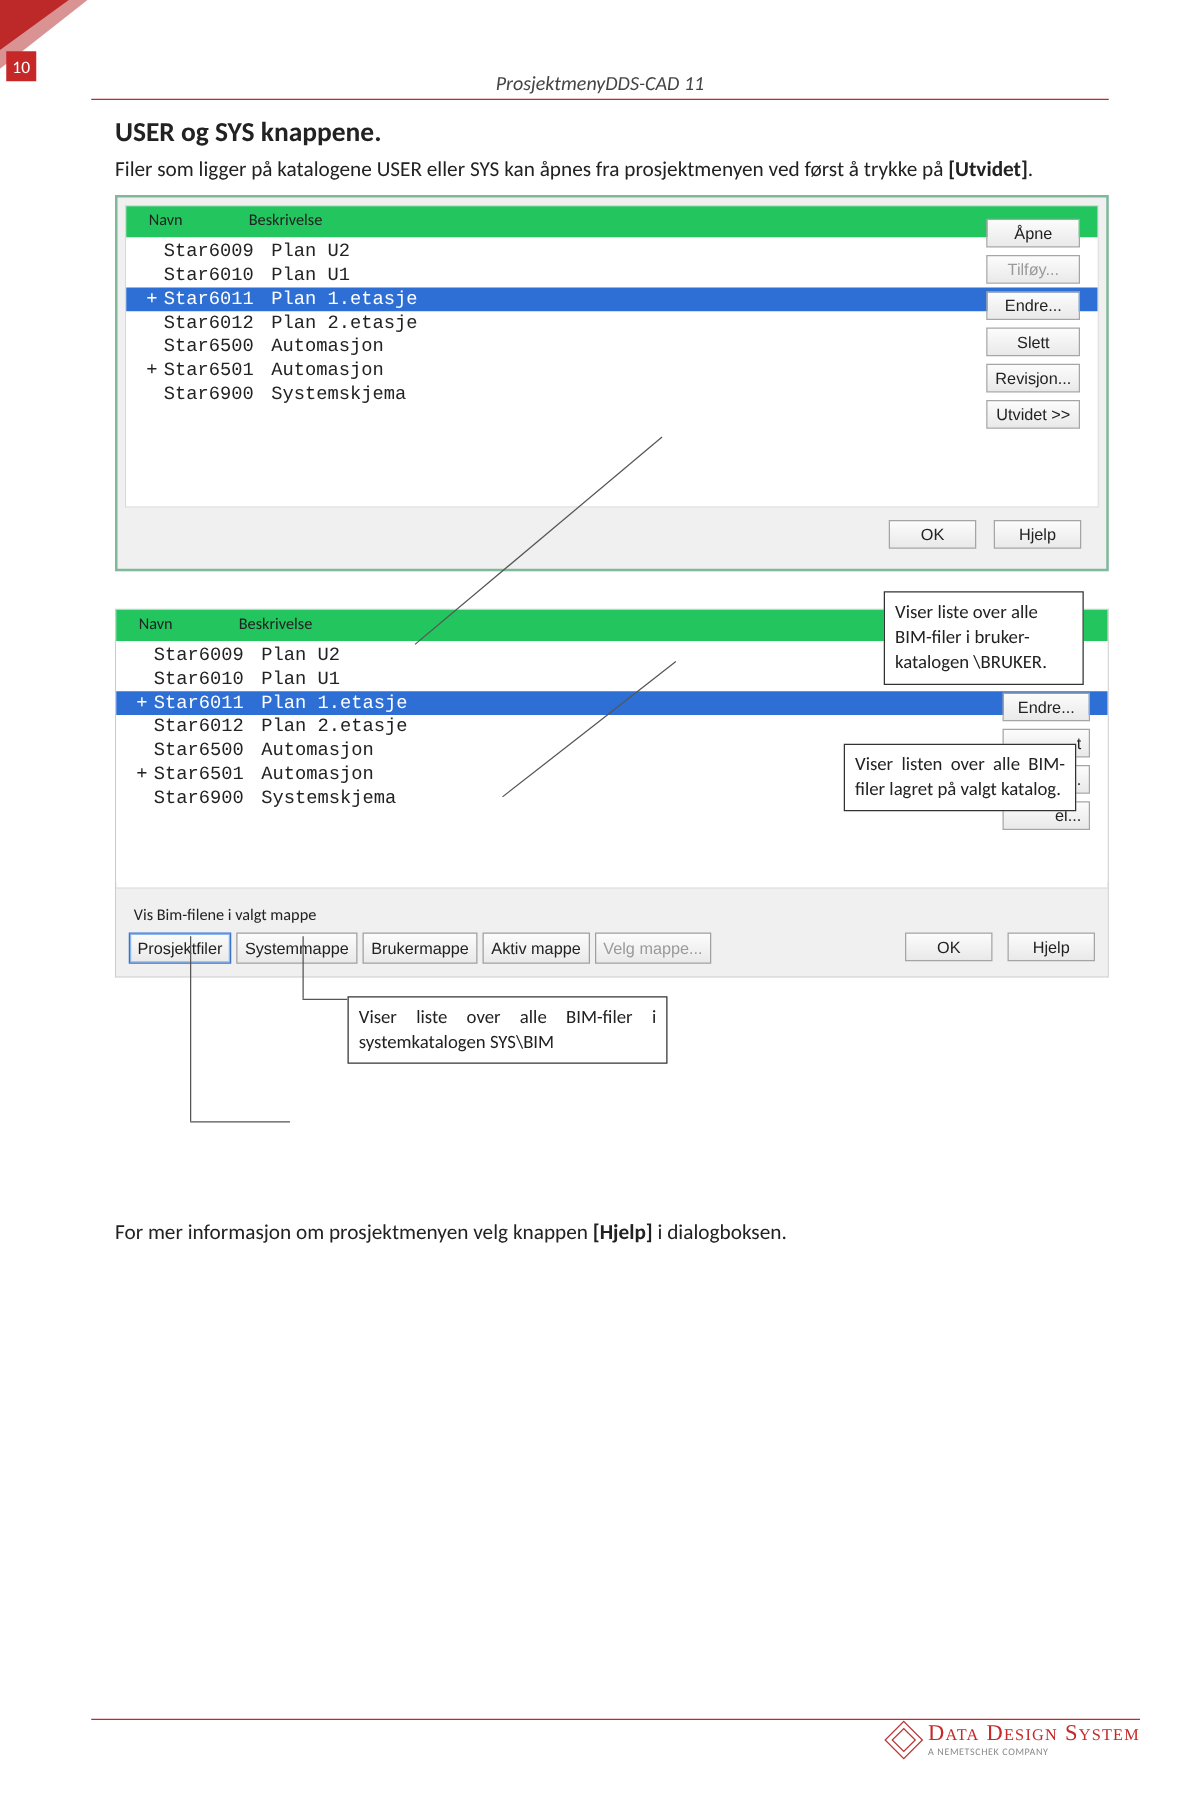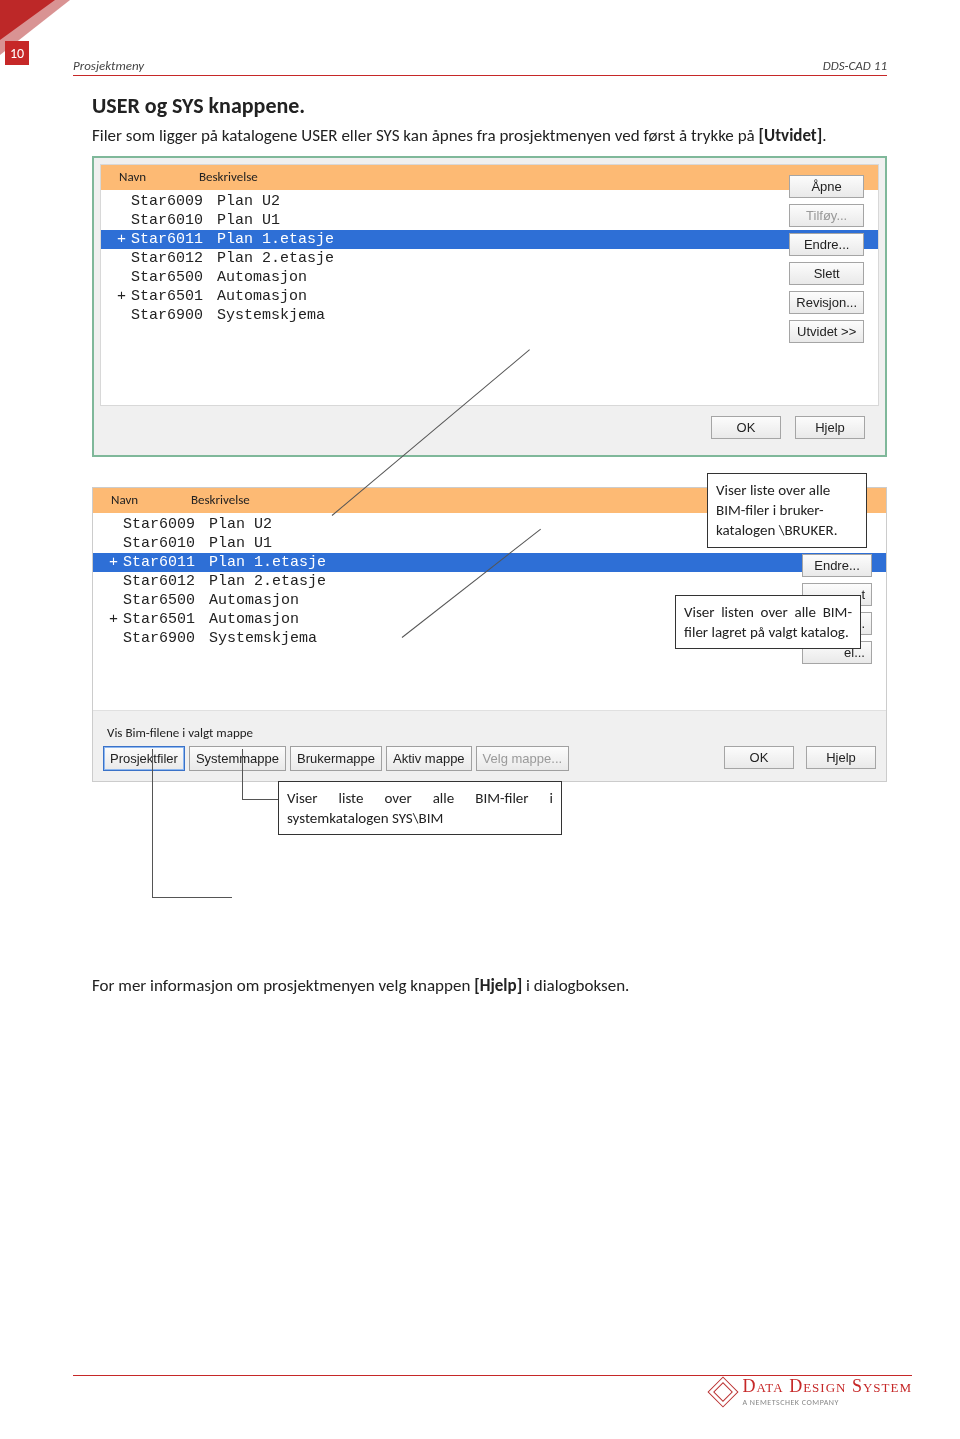--- a/index.html
+++ b/index.html
@@ -1,27 +1,27 @@
 <!DOCTYPE html>
 <html><head>
 <meta charset="utf-8">
 <style>
 *{box-sizing:border-box;margin:0;padding:0}
 body{width:960px;height:1439px;font-family:Calibri,-apple-system,Segoe UI,sans-serif;color:#222;background:#fff;position:relative}
 .page-corner{position:absolute;top:0;left:0;width:0;height:0;border-left:55px solid #c62828;border-bottom:40px solid transparent;z-index:2}
 .page-corner::after{content:"";position:absolute;top:0;left:-55px;width:0;height:0;border-left:70px solid rgba(180,40,40,0.5);border-bottom:55px solid transparent}
 .page-num{position:absolute;top:41px;left:5px;width:24px;height:24px;background:#c62828;color:#fff;font-size:14px;display:flex;align-items:center;justify-content:center;z-index:3}
-.runhead{position:absolute;top:58px;left:73px;right:73px;display:flex;justify-content:space-between;font-style:italic;font-size:13px;color:#444;border-bottom:1px solid #c62828;padding-bottom:2px}
+.runhead{position:absolute;top:58px;left:73px;right:73px;display:flex;justify-content:center;font-style:italic;font-size:16px;color:#444;border-bottom:1px solid #c62828;padding-bottom:2px}
 .content{position:absolute;top:92px;left:92px;right:73px}
 h2{font-size:22px;font-weight:700;margin-bottom:6px}
 .intro{font-size:17px;line-height:1.35}
 .intro b{font-weight:700}
 .shot{border:2px solid #7fb89a;background:#f0f0f0;margin-top:8px;position:relative;padding:6px}
 .shot.s2{border:none;background:#fff;margin-top:30px;padding:0;position:relative}
-.list-hdr{display:flex;font-size:13px;color:#222;padding:4px 8px 6px 18px;background:#fdba74}
+.list-hdr{display:flex;font-size:13px;color:#222;padding:4px 8px 6px 18px;background:#22c55e}
 .list-hdr .c1{width:80px}
 .rows{background:#fff;font-family:'Courier New',monospace;font-size:15px;line-height:19px;padding:2px 0 4px 0}
 .row{display:flex;padding:0 8px 0 18px}
 .row .m{width:14px;text-align:left;margin-left:-2px}
 .row .n{width:86px}
 .row.sel{background:#2e6fd6;color:#fff}
 .side-btns{position:absolute;right:14px;top:14px;display:flex;flex-direction:column;gap:6px}
 .btn{background:linear-gradient(#fcfcfc,#e9e9e9);border:1px solid #a5a5a5;font-size:13px;padding:3px 6px;min-width:70px;text-align:center;font-family:Segoe UI,Tahoma,sans-serif;color:#222}
 .btn.disabled{color:#9a9a9a}
 .ok-row{display:flex;justify-content:flex-end;gap:14px;padding:10px 14px 10px 10px;background:#f0f0f0}
@@ -183,21 +183,21 @@
           <div class="tabbtn disabled">Velg mappe...</div>
           <div class="tab-spacer"></div>
           <div class="btn">OK</div>
           <div class="btn" style="margin-left:8px">Hjelp</div>
         </div>
       </div>
     </div>
 
     <div class="callout" style="top:-14px;right:20px;width:160px">Viser liste over alle BIM-filer i bruker-katalogen \BRUKER.</div>
     <div class="callout" style="top:108px;right:26px;width:186px;text-align:justify">Viser listen over alle BIM-filer lagret på valgt katalog.</div>
-    <div class="callout" style="top:294px;left:186px;width:284px;text-align:justify">Viser liste over alle BIM-filer i systemkatalogen SYS\BIM</div>
+    <div class="callout" style="top:310px;left:186px;width:256px;text-align:justify">Viser liste over alle BIM-filer i systemkatalogen SYS\BIM</div>
 
     <div class="callout-line" style="top:28px;left:240px;width:258px;height:1px;transform:rotate(-40deg);transform-origin:left"></div>
     <div class="callout-line" style="top:150px;left:310px;width:176px;height:1px;transform:rotate(-38deg);transform-origin:left"></div>
     <div class="callout-line" style="top:262px;left:150px;width:1px;height:50px"></div>
     <div class="callout-line" style="top:312px;left:150px;width:36px;height:1px"></div>
     <div class="callout-line" style="top:262px;left:60px;width:1px;height:148px"></div>
     <div class="callout-line" style="top:410px;left:60px;width:80px;height:1px"></div>
   </div>
 
   <div class="bottom-text" style="margin-top:190px">

